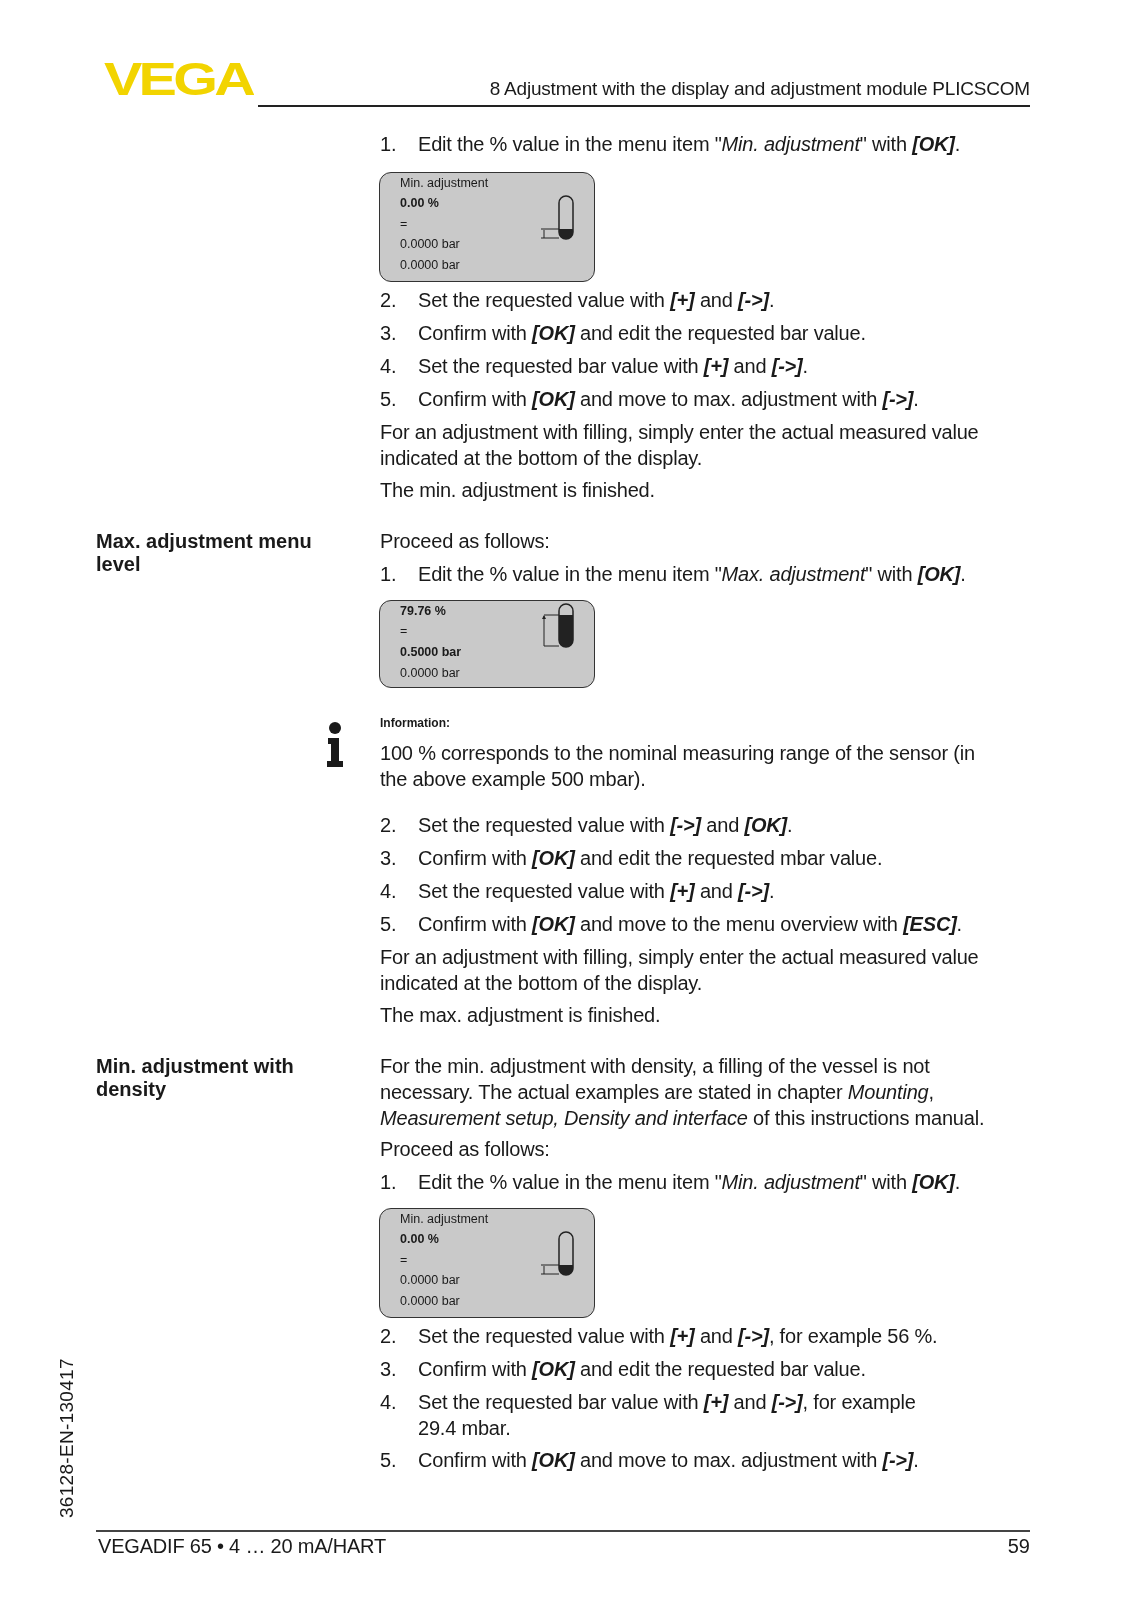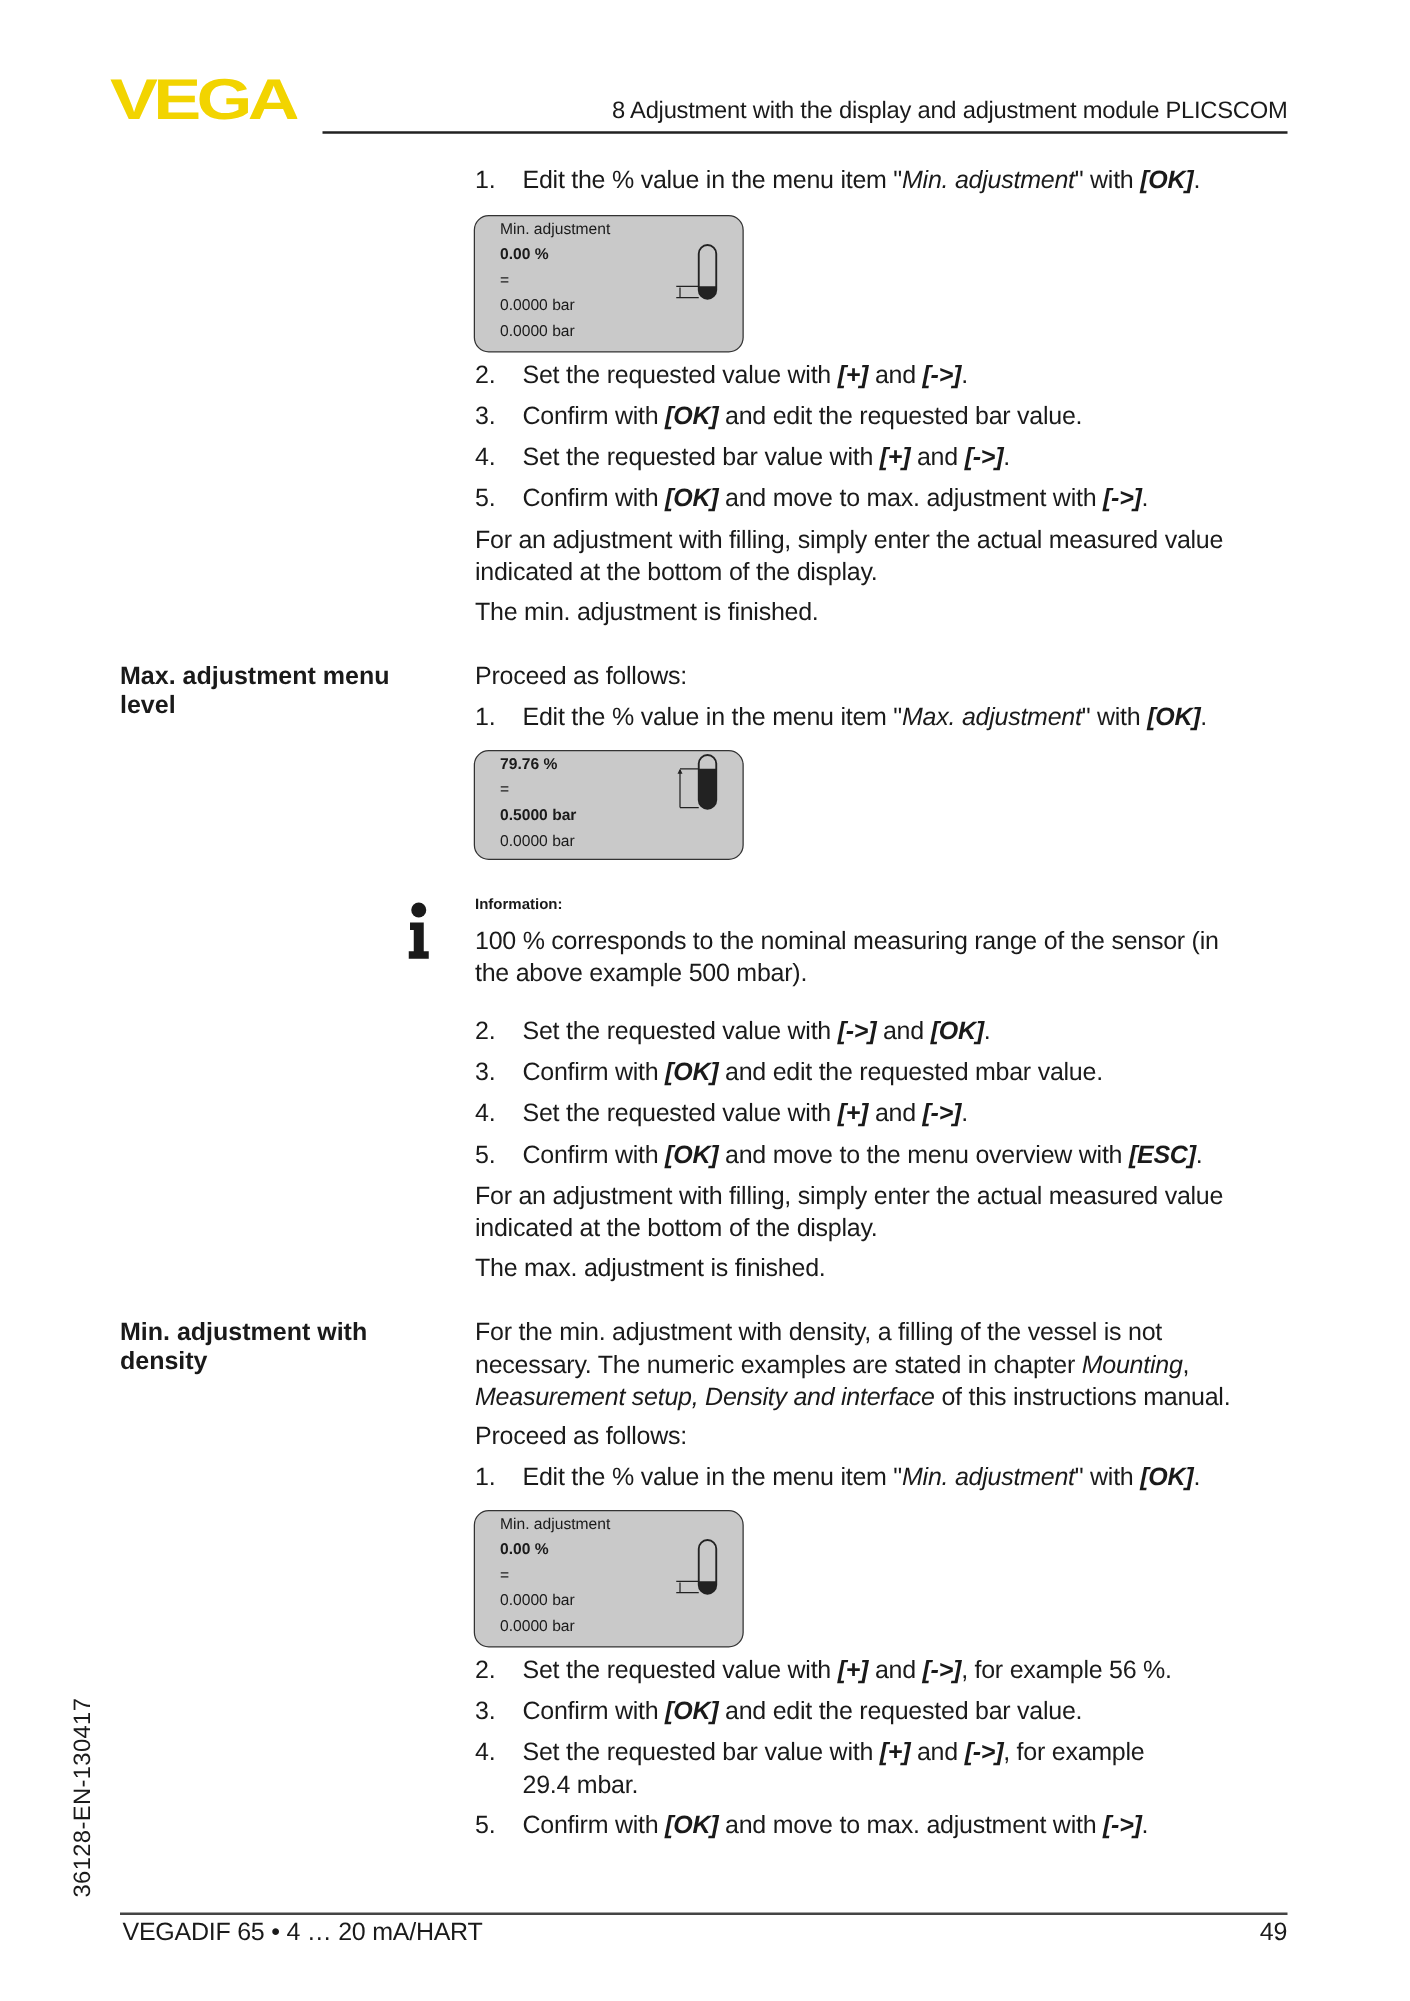--- a/index.html
+++ b/index.html
@@ -1,19 +1,19 @@
 <!DOCTYPE html>
 <html><head>
 <meta charset="utf-8">
 <style>
   html, body { margin: 0; padding: 0; background: #ffffff; }
   body { width: 1128px; height: 1601px; position: relative; overflow: hidden;
          font-family: "Liberation Sans", sans-serif; color: #1a1a1a; }
   .abs { position: absolute; }
-  .logo { left: 88px; top: 58px; width: 150px; height: 40px; }
+  .logo { left: 104px; top: 58px; width: 150px; height: 40px; }
   .header-title { left: 380px; width: 650px; top: 78px; text-align: right; font-size: 19px; letter-spacing: -0.2px; }
   .header-rule { left: 258px; width: 772px; top: 105px; height: 0; border-top: 2px solid #222; }
   .footer-rule { left: 96px; width: 934px; top: 1530px; height: 0; border-top: 2px solid #444; }
   .footer-left { left: 98px; top: 1535px; font-size: 20px; letter-spacing: -0.2px; }
   .footer-right { right: 98px; top: 1535px; font-size: 20px; }
   .docnum { left: 56px; top: 1518px; font-size: 19px; transform-origin: 0 0; transform: rotate(-90deg); white-space: nowrap; letter-spacing: 0.3px; }
 
   .side-heading { left: 96px; width: 240px; font-weight: bold; font-size: 20px; line-height: 23px; }
   .para { left: 380px; width: 650px; font-size: 20px; line-height: 26px; letter-spacing: -0.2px; }
   .item { left: 380px; width: 650px; font-size: 20px; line-height: 26px; letter-spacing: -0.2px; }
@@ -132,21 +132,21 @@
   <div>indicated at the bottom of the display.</div>
 </div>
 <div class="abs para" style="top:1002px">The max. adjustment is finished.</div>
 
 <div class="abs side-heading" style="top:1055px">
   <div>Min. adjustment with</div>
   <div>density</div>
 </div>
 <div class="abs para" style="top:1053px">
   <div>For the min. adjustment with density, a filling of the vessel is not</div>
-  <div><span>necessary. The numeric examples are stated in chapter </span><span class="ital">Mounting</span><span>,</span></div>
+  <div><span>necessary. The actual examples are stated in chapter </span><span class="ital">Mounting</span><span>,</span></div>
   <div><span class="ital">Measurement setup, Density and interface</span><span> of this instructions manual.</span></div>
 </div>
 <div class="abs para" style="top:1136px">Proceed as follows:</div>
 <div class="abs item" style="top:1169px">
   <span class="num">1.</span><span class="txt"><span>Edit the % value in the menu item "</span><span class="ital">Min. adjustment</span><span>" with </span><span class="key">[OK]</span><span>.</span></span>
 </div>
 
 <div class="abs display" style="top:1208px;height:110px">
   <div class="line" style="top:0px">Min. adjustment</div>
   <div class="line bold" style="top:20px">0.00 %</div>
@@ -172,13 +172,13 @@
   <span class="num">4.</span><span class="txt"><span>Set the requested bar value with </span><span class="key">[+]</span><span> and </span><span class="key">[-&gt;]</span><span>, for example</span><br><span>29.4 mbar.</span></span>
 </div>
 <div class="abs item" style="top:1447px">
   <span class="num">5.</span><span class="txt"><span>Confirm with </span><span class="key">[OK]</span><span> and move to max. adjustment with </span><span class="key">[-&gt;]</span><span>.</span></span>
 </div>
 
 <div class="abs docnum">36128-EN-130417</div>
 
 <div class="abs footer-rule"></div>
 <div class="abs footer-left">VEGADIF 65 • 4 … 20 mA/HART</div>
-<div class="abs footer-right">49</div>
+<div class="abs footer-right">59</div>
 
 </body></html>

